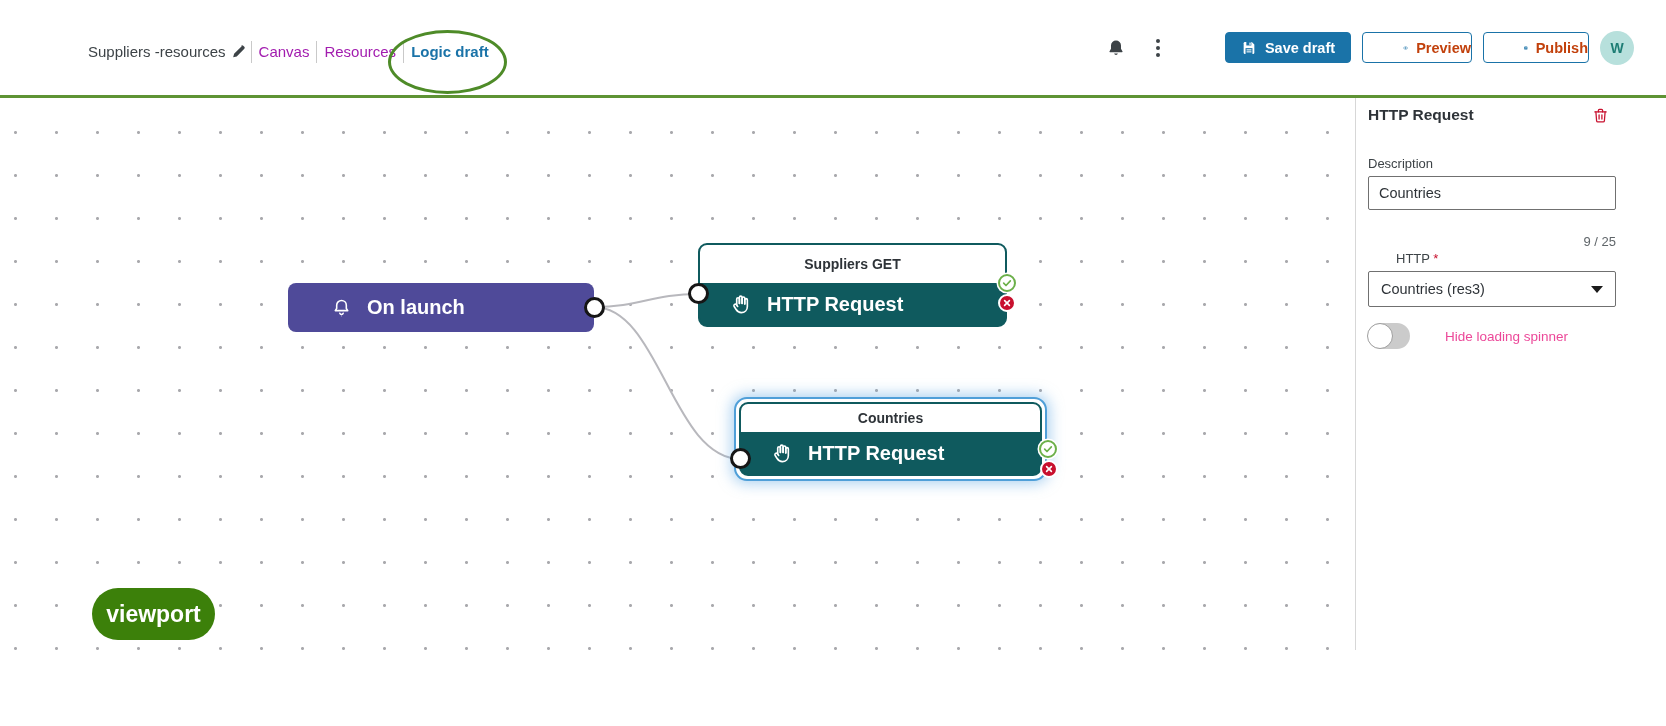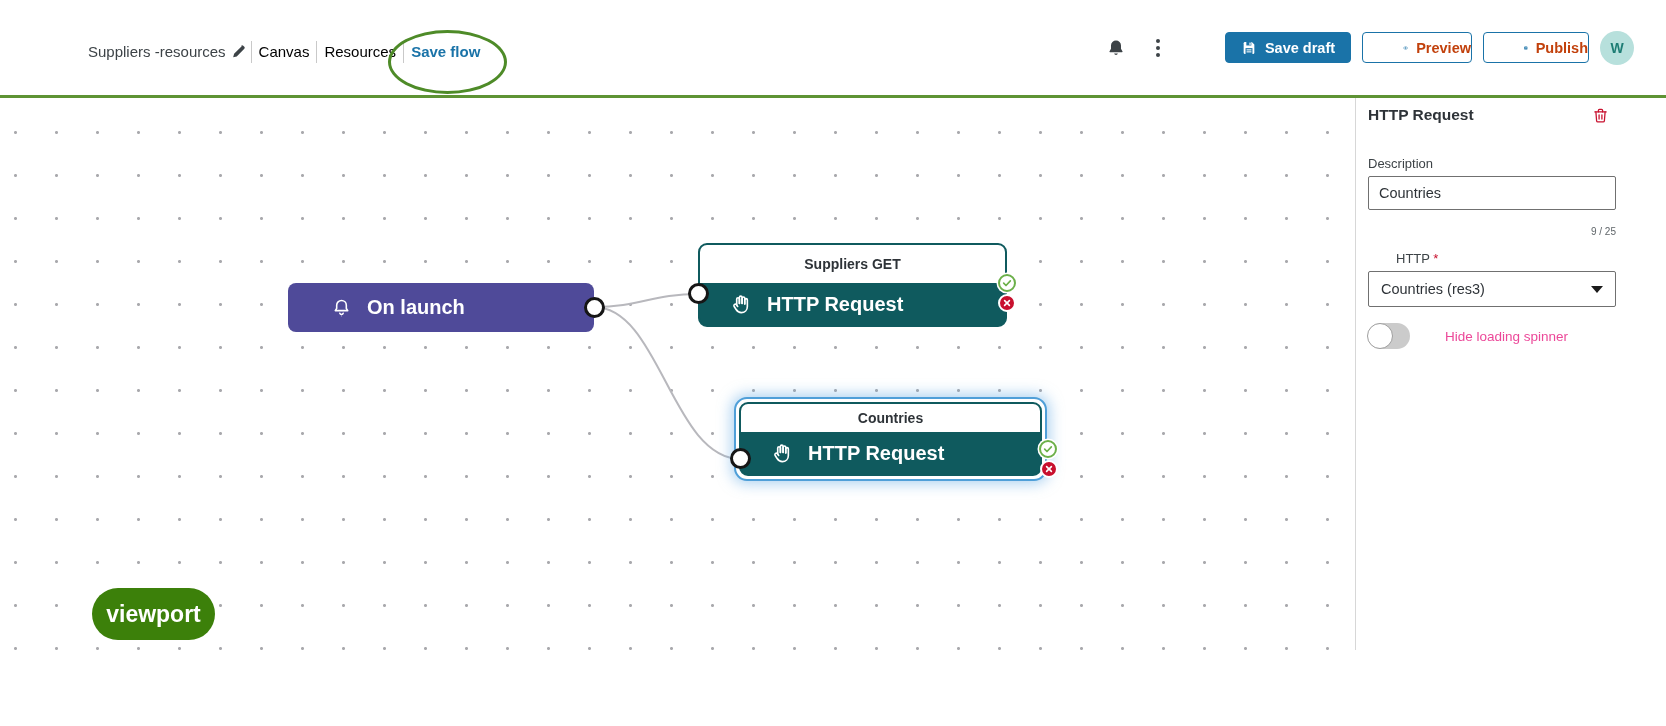--- a/index.html
+++ b/index.html
@@ -7,21 +7,21 @@
               font-family:"Liberation Sans", sans-serif; }
   .stage { position:relative; width:1666px; height:726px; background:#fff; }
 
   
   .header { position:absolute; top:0; left:0; width:1666px; height:95px; background:#fff; z-index:6; }
   .green-line { position:absolute; top:95px; left:0; width:1666px; height:3px; background:#5e9334; z-index:7; }
   .header-left { position:absolute; left:88px; top:0; height:103px; display:flex; align-items:center; gap:5px; }
   .app-title { font-size:15px; color:#3d4347; }
   .icon-btn { display:inline-flex; align-items:center; justify-content:center; cursor:pointer; background:none; border:none; }
   .tab-sep { width:1px; height:22px; background:#c9c9c9; }
-  .tab { font-size:15px; color:#000000; cursor:pointer; padding:4px 2px; background:none; border:none; font-family:inherit; }
+  .tab { font-size:15px; color:#a21caf; cursor:pointer; padding:4px 2px; background:none; border:none; font-family:inherit; }
   .tab.active { color:#1a73a8; font-weight:700; }
   .header-right { position:absolute; left:1106px; top:0; height:95px; display:flex; align-items:center; }
   .bell-wrap { margin-right:30px; }
   .kebab { width:4px; display:flex; flex-direction:column; gap:3px; margin-right:26px; cursor:pointer; }
   .kebab span { width:4px; height:4px; border-radius:50%; background:#3d4347; }
   .btn { height:31px; border-radius:4px; font-size:14.5px; font-weight:700; display:inline-flex;
          align-items:center; justify-content:center; gap:8px; cursor:pointer; font-family:inherit; }
   .btn-primary { width:126px; background:#1a73a8; border:1.5px solid #1a73a8; color:#fff; margin-right:11px;margin-left:39px; }
   .btn-outline { background:#fff; border:1.5px solid #1a73a8; color:#c2410c;padding-left:40px; }
   .btn-preview { width:110px; margin-right:11px; }
@@ -69,22 +69,22 @@
 
   
   .v-divider { position:absolute; top:98px; left:1355px; width:1px; height:552px; background:#d7d7d7; }
   .panel { position:absolute; top:98px; left:1356px; width:310px; height:628px; background:#fff; z-index:5; }
   .panel-title { position:absolute; left:12px; top:8px; font-size:15.5px; font-weight:700; color:#2e3338; }
   .trash-btn { position:absolute; left:236px; top:8px; cursor:pointer; }
   .field-label { position:absolute; left:12px; font-size:13px; color:#3d4347; }
   .lbl-desc { top:58px; }
   .desc-input { position:absolute; left:12px; top:78px; width:248px; height:34px; border:1px solid #707070;
                 border-radius:2px; font-size:14.5px; color:#2e3338; padding:0 10px; font-family:inherit; }
-  .char-counter { position:absolute; left:12px; top:128px; width:248px; text-align:right;
-                  font-size:10px; color:#5f6569; }
+  .char-counter { position:absolute; left:12px; top:136px; width:248px; text-align:right;
+                  font-size:13px; color:#5f6569; }
   .lbl-http { top:153px;margin-left:28px; }
   .req { color:#c8102e; }
   .select-box { position:absolute; left:12px; top:173px; width:248px; height:36px; border:1px solid #707070;
                 border-radius:2px; display:flex; align-items:center; justify-content:space-between;
                 padding:0 12px; font-size:14.5px; color:#2e3338; cursor:pointer; background:#fff; }
   .caret-down { width:0; height:0; border-left:6px solid transparent; border-right:6px solid transparent;
                 border-top:7px solid #1b1b1b; }
   .toggle-row { position:absolute; left:12px; top:225px; display:flex; align-items:center; gap:35px; }
   .toggle { position:relative; width:42px; height:26px; border-radius:13px; background:#cbcbcb; cursor:pointer; }
   .toggle .knob { position:absolute; left:-1px; top:0; width:26px; height:26px; border-radius:50%;
@@ -102,21 +102,21 @@
       <span class="icon-btn">
         <svg width="15" height="15" viewBox="0 0 16 16">
           <path d="M10.9 1.8a1.5 1.5 0 0 1 2.1 0l1.2 1.2a1.5 1.5 0 0 1 0 2.1l-8.1 8.1-3.8 1 1-3.8 8.1-8.1z" fill="#3d4347"></path>
         </svg>
       </span>
       <span class="tab-sep"></span>
       <button class="tab">Canvas</button>
       <span class="tab-sep"></span>
       <button class="tab">Resources</button>
       <span class="tab-sep"></span>
-      <button class="tab active">Save flow</button>
+      <button class="tab active">Logic draft</button>
     </div>
 
     <div class="header-right">
       <span class="icon-btn bell-wrap">
         <svg width="20" height="22" viewBox="0 0 24 24">
           <path d="M12 3a6 6 0 0 0-6 6v4l-1.7 2.8a.7.7 0 0 0 .6 1.2h14.2a.7.7 0 0 0 .6-1.2L18 13V9a6 6 0 0 0-6-6z" fill="#3d4347"></path>
           <path d="M9.7 18.6a2.4 2.4 0 0 0 4.6 0z" fill="#3d4347"></path>
         </svg>
       </span>
       <span class="kebab" aria-label="more options">

